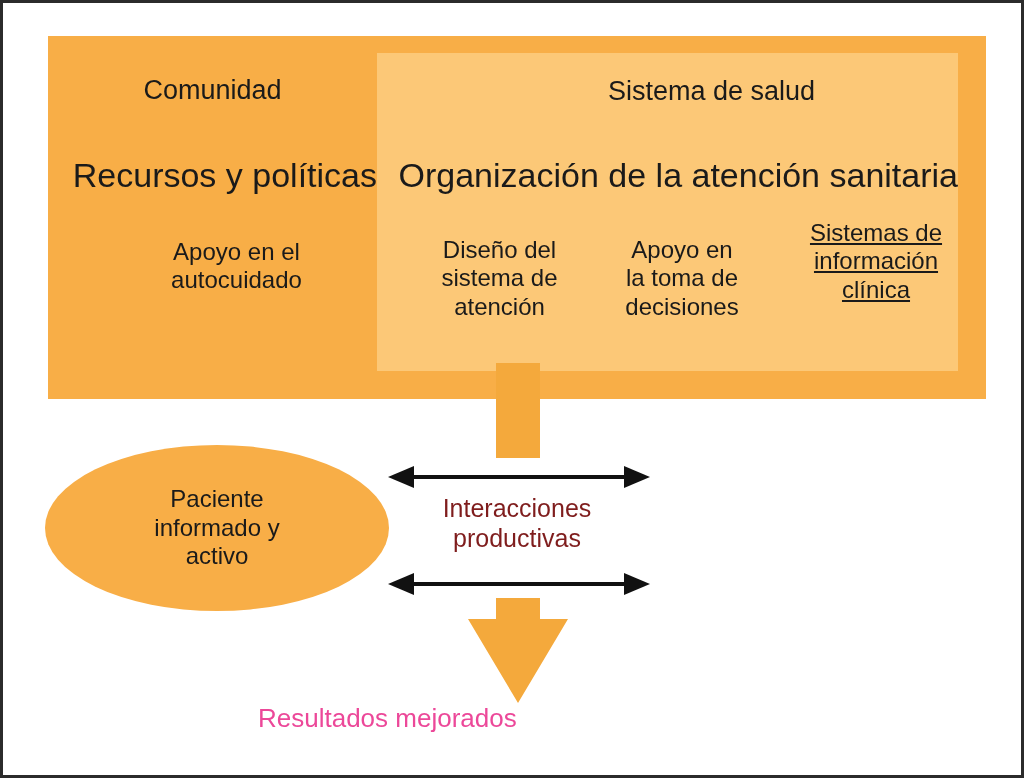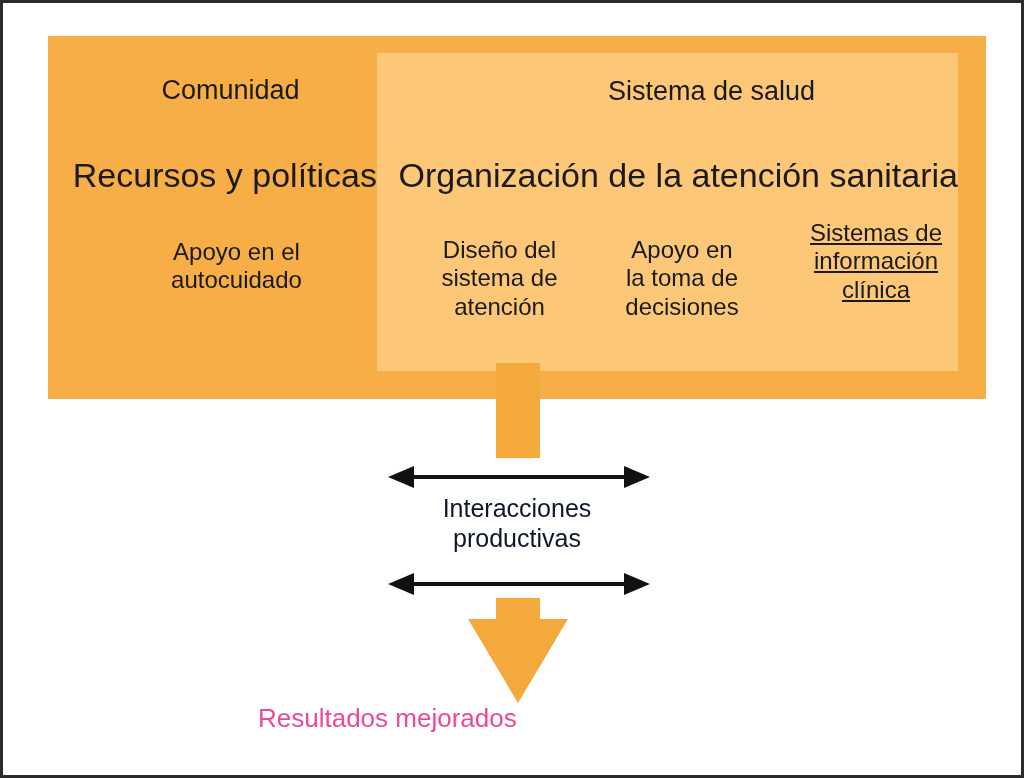--- a/index.html
+++ b/index.html
@@ -50,21 +50,21 @@
     line-height: 1.18;
     white-space: pre-line;
   }
 
   .title-lg { font-size: 27px; }
   .title-md { font-size: 34px; text-align: right; }
   .col-txt  { font-size: 24px; margin-left: 24px; }
 
   
   .lbl-comunidad {
-    left: 45px;  top: 72px;  width: 329px; padding-left: 18px;
+    left: 45px;  top: 72px;  width: 329px;
   }
   .lbl-recursos {
     left: 45px;  top: 152px; width: 329px;
   }
   .lbl-apoyo-autocuidado {
     left: 45px;  top: 235px; width: 329px;
   }
 
   
   .lbl-sistema-salud {
@@ -123,21 +123,21 @@
     height: 140px;
     background: #ffffff;
     z-index: 3;
   }
   .interactions-text {
     position: absolute;
     left: 386px;
     top: 490px;
     width: 256px;
     font-size: 25px;
-    color: #0f172a;
+    color: #7f1d1d;
     text-align: center;
     line-height: 1.2;
     white-space: pre-line;
     z-index: 5;
   }
   .dbl-arrow {
     position: absolute;
     z-index: 4;
     overflow: visible;
   }
@@ -185,20 +185,25 @@
 decisiones</div>
 
   <div class="lbl col-txt lbl-col3">Sistemas de
 información
 clínica</div>
 
   <svg class="vert-arrow" viewBox="0 0 120 348">
     <polygon points="38,0 82,0 82,256 110,256 60,340 10,256 38,256" fill="#f4a93c"></polygon>
   </svg>
 
+  <div class="ellipse ellipse-left">
+    <div class="ellipse-text">Paciente
+informado y
+activo</div>
+  </div>
 
 
   <div class="interactions-band"></div>
 
   <svg class="dbl-arrow dbl-arrow-top" viewBox="0 0 266 30">
     <line x1="18" y1="15" x2="248" y2="15" stroke="#111111" stroke-width="4"></line>
     <polygon points="2,15 28,4 28,26" fill="#111111"></polygon>
     <polygon points="264,15 238,4 238,26" fill="#111111"></polygon>
   </svg>
 

